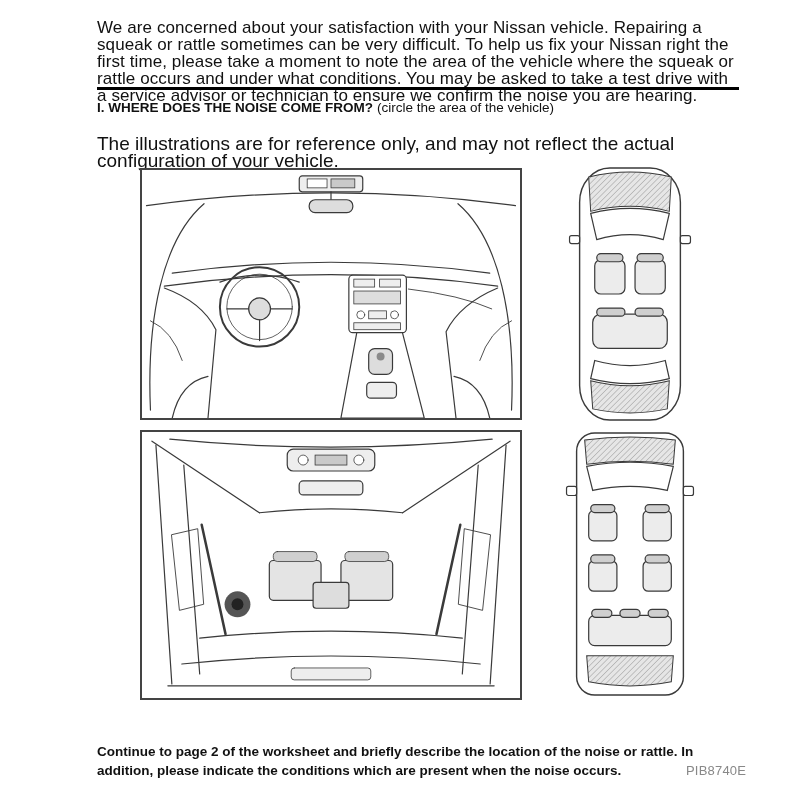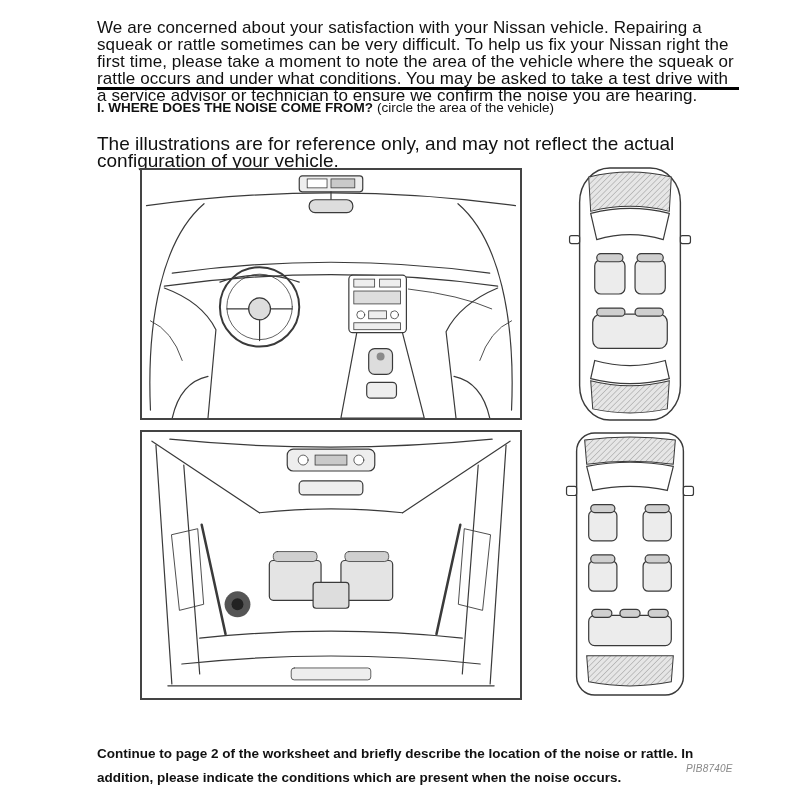--- a/index.html
+++ b/index.html
@@ -27,24 +27,24 @@
   }
   .fig1-frame{left:140px;top:168px;width:382px;height:252px;}
   .fig2-frame{left:140px;top:430px;width:382px;height:270px;}
   .fig-frame svg{width:100%;height:100%;display:block;}
   .topview{position:absolute;}
   .topview-1{left:560px;top:163px;width:140px;height:262px;}
   .topview-2{left:558px;top:428px;width:144px;height:272px;}
   .topview svg{width:100%;height:100%;display:block;}
   .closing{
     position:absolute;left:97px;top:706px;width:652px;
-    font-size:13.5px;line-height:24px;font-weight:bold;margin-top:36px;
+    font-size:13.5px;line-height:19px;font-weight:bold;margin-top:36px;
   }
   .figcode{
-    position:absolute;left:686px;top:763px;font-size:10px;color:#888;letter-spacing:.2px;font-style:italic;
+    position:absolute;left:686px;top:763px;font-size:13px;color:#888;letter-spacing:.2px;
   }
 </style>
 </head>
 <body>
 
 <div class="page">
 
   <p class="intro">We are concerned about your satisfaction with your Nissan vehicle. Repairing a squeak or rattle sometimes can be very difficult. To help us fix your Nissan right the first time, please take a moment to note the area of the vehicle where the squeak or rattle occurs and under what conditions. You may be asked to take a test drive with a service advisor or technician to ensure we confirm the noise you are hearing.</p>
 
   <div class="rule"></div>

